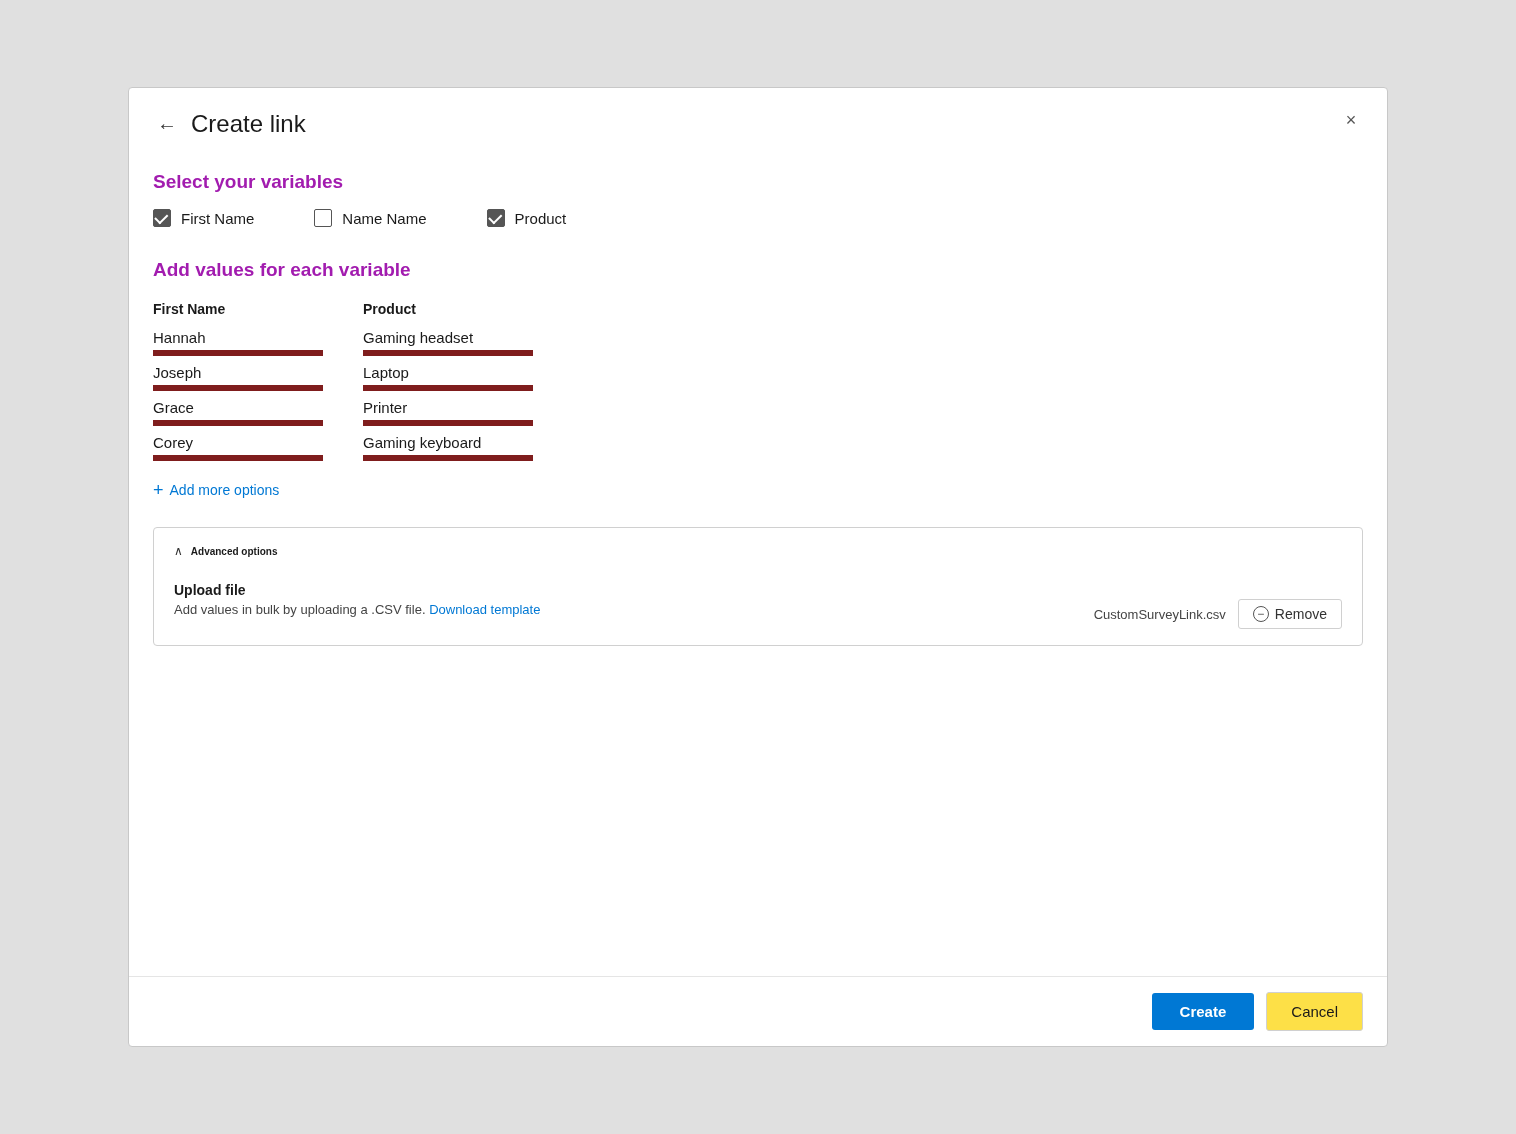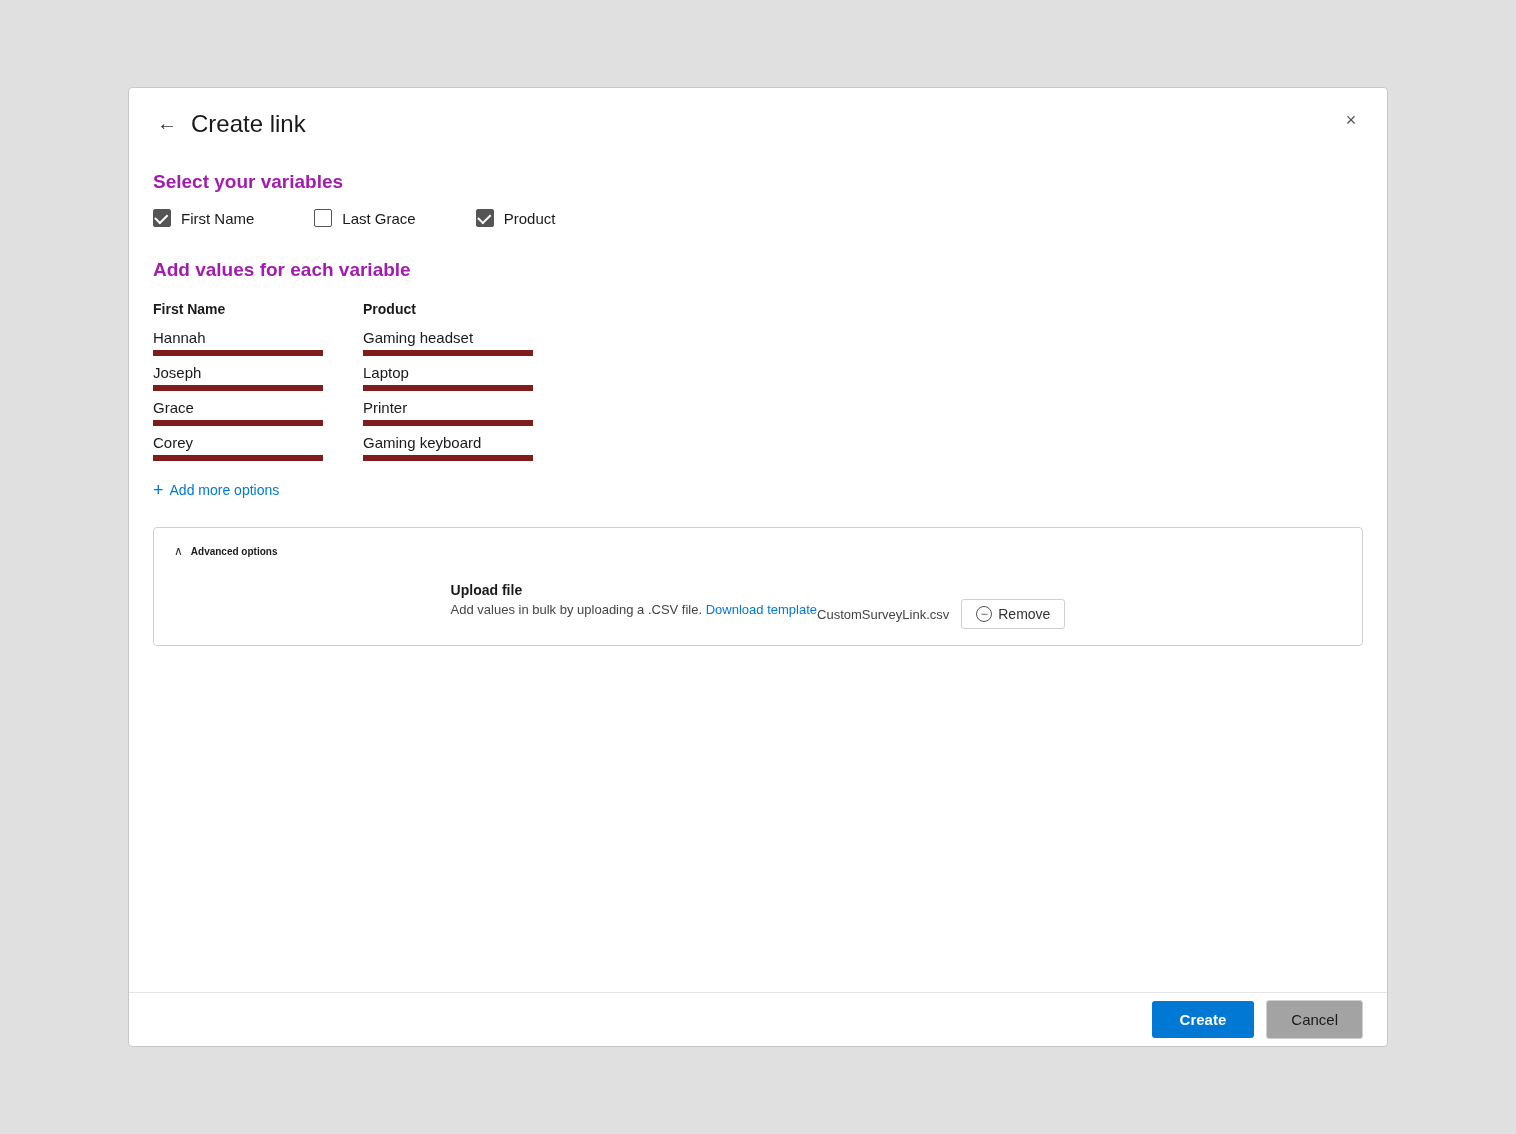--- a/index.html
+++ b/index.html
@@ -212,21 +212,21 @@
 
     .advanced-title {
       font-size: 10px;
       font-weight: 600;
       color: #1a1a1a;
     }
 
     .upload-section {
       display: flex;
       align-items: center;
-      justify-content: center;
+      justify-content: space-between;
     }
 
     .upload-left {}
 
     .upload-title {
       font-size: 14px;
       font-weight: 600;
       color: #1a1a1a;
       margin-bottom: 4px;
     }
@@ -277,37 +277,37 @@
       font-size: 12px;
       color: #555;
       flex-shrink: 0;
     }
 
     .dialog-footer {
       display: flex;
       justify-content: flex-end;
       align-items: center;
       gap: 12px;
-      padding: 7px 24px;
+      padding: 15px 24px;
       border-top: 1px solid #e5e5e5;
     }
 
     .btn-create {
       background: #0078d4;
       color: white;
       border: none;
       border-radius: 3px;
       padding: 10px 28px;
       font-size: 15px;
       font-weight: 600;
       cursor: pointer;
     }
 
     .btn-cancel {
-      background: #a3a3a3;
+      background: #fde047;
       color: #1a1a1a;
       border: 1px solid #d0d0d0;
       border-radius: 3px;
       padding: 10px 24px;
       font-size: 15px;
       cursor: pointer;
     }
   </style>
 </head>
 <body>
@@ -330,21 +330,21 @@
 
     <div class="variables-row">
 
       <div class="checkbox-item">
         <div class="custom-checkbox checked"></div>
         <label>First Name</label>
       </div>
 
       <div class="checkbox-item">
         <div class="custom-checkbox"></div>
-        <label>Last Grace</label>
+        <label>Name Name</label>
       </div>
 
       <div class="checkbox-item">
         <div class="custom-checkbox checked"></div>
         <label>Product</label>
       </div>
     </div>
 
     <div class="values-section">
       <div class="section-label">Add values for each variable</div>

